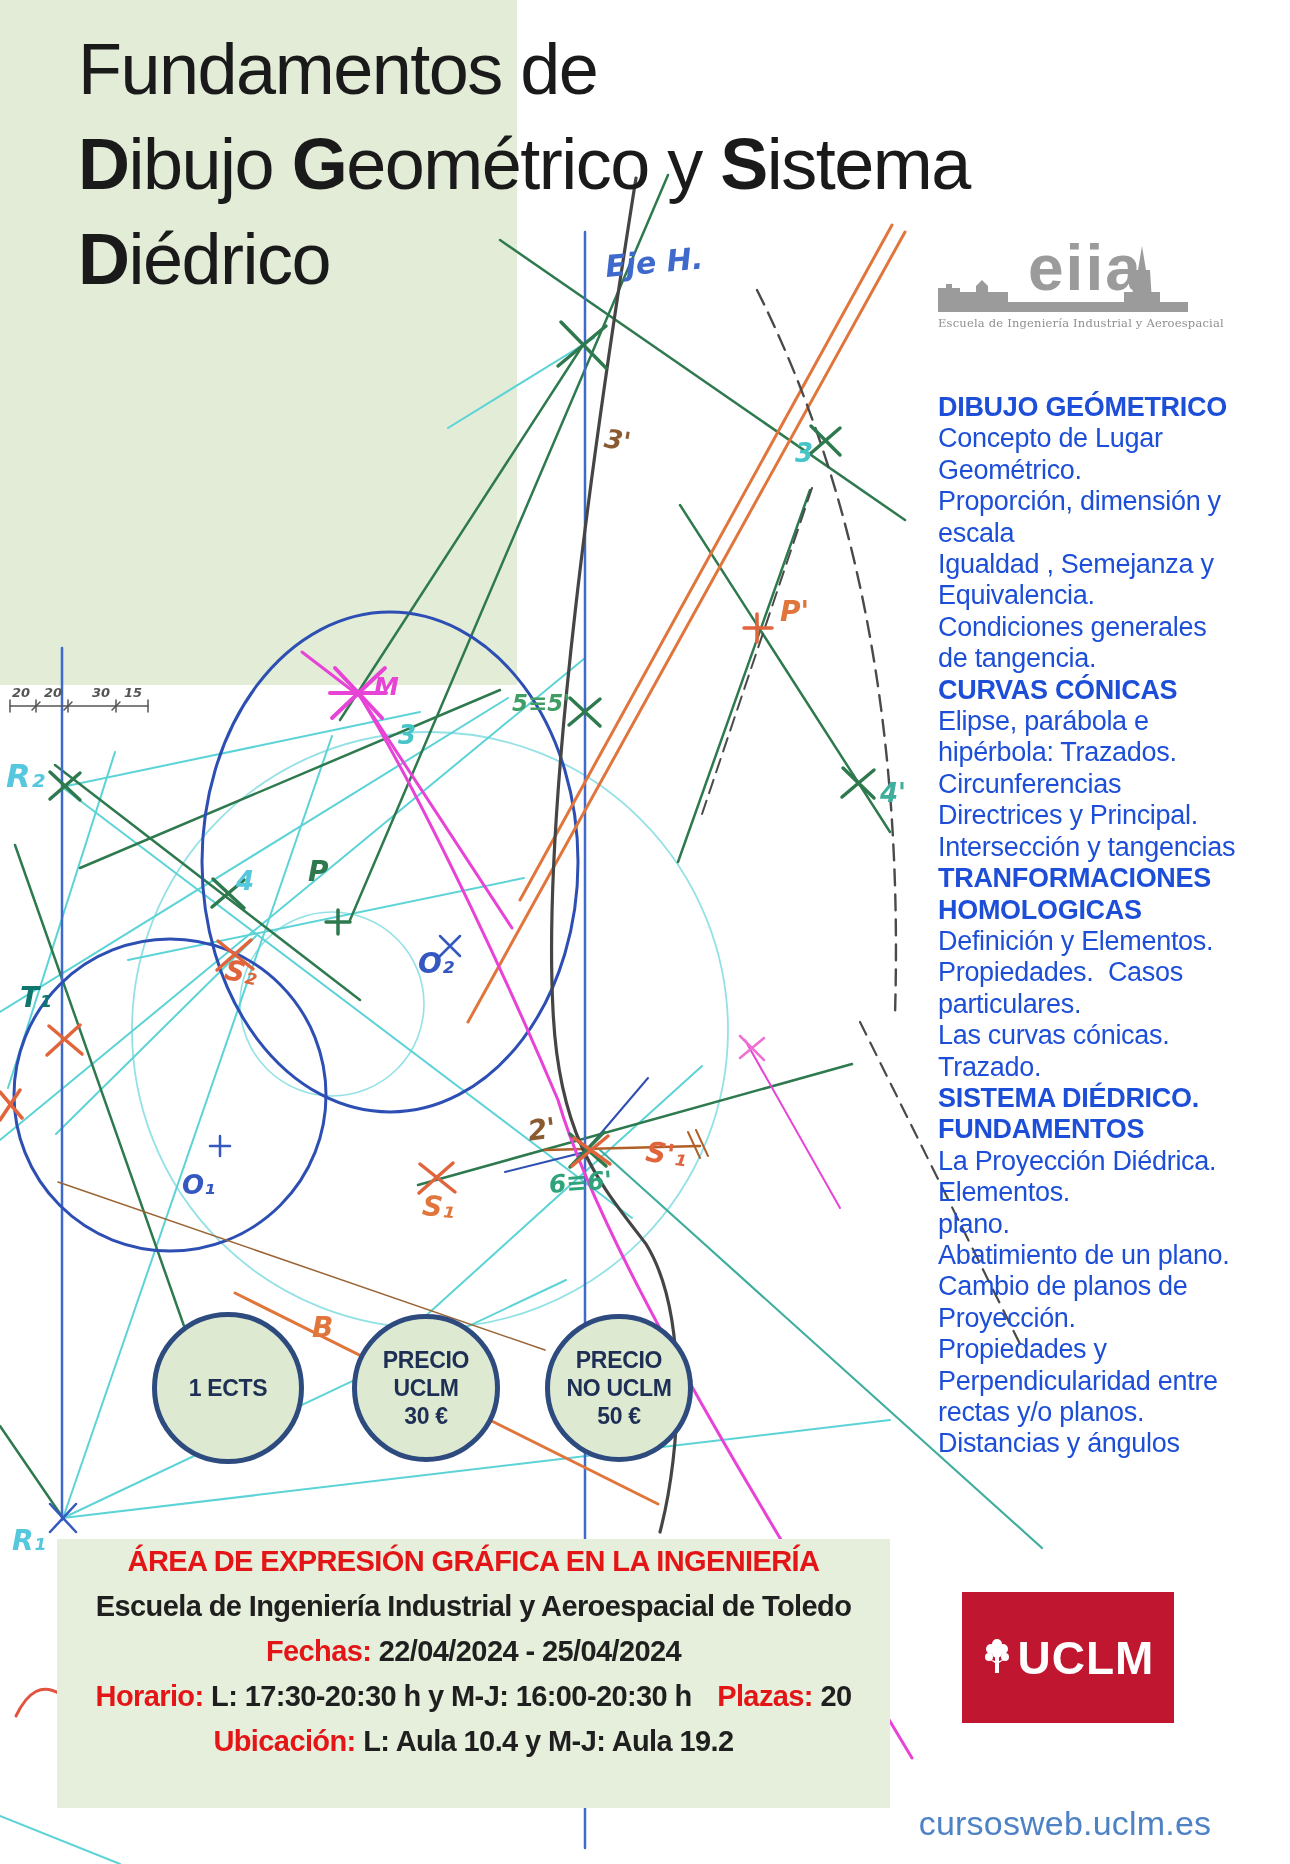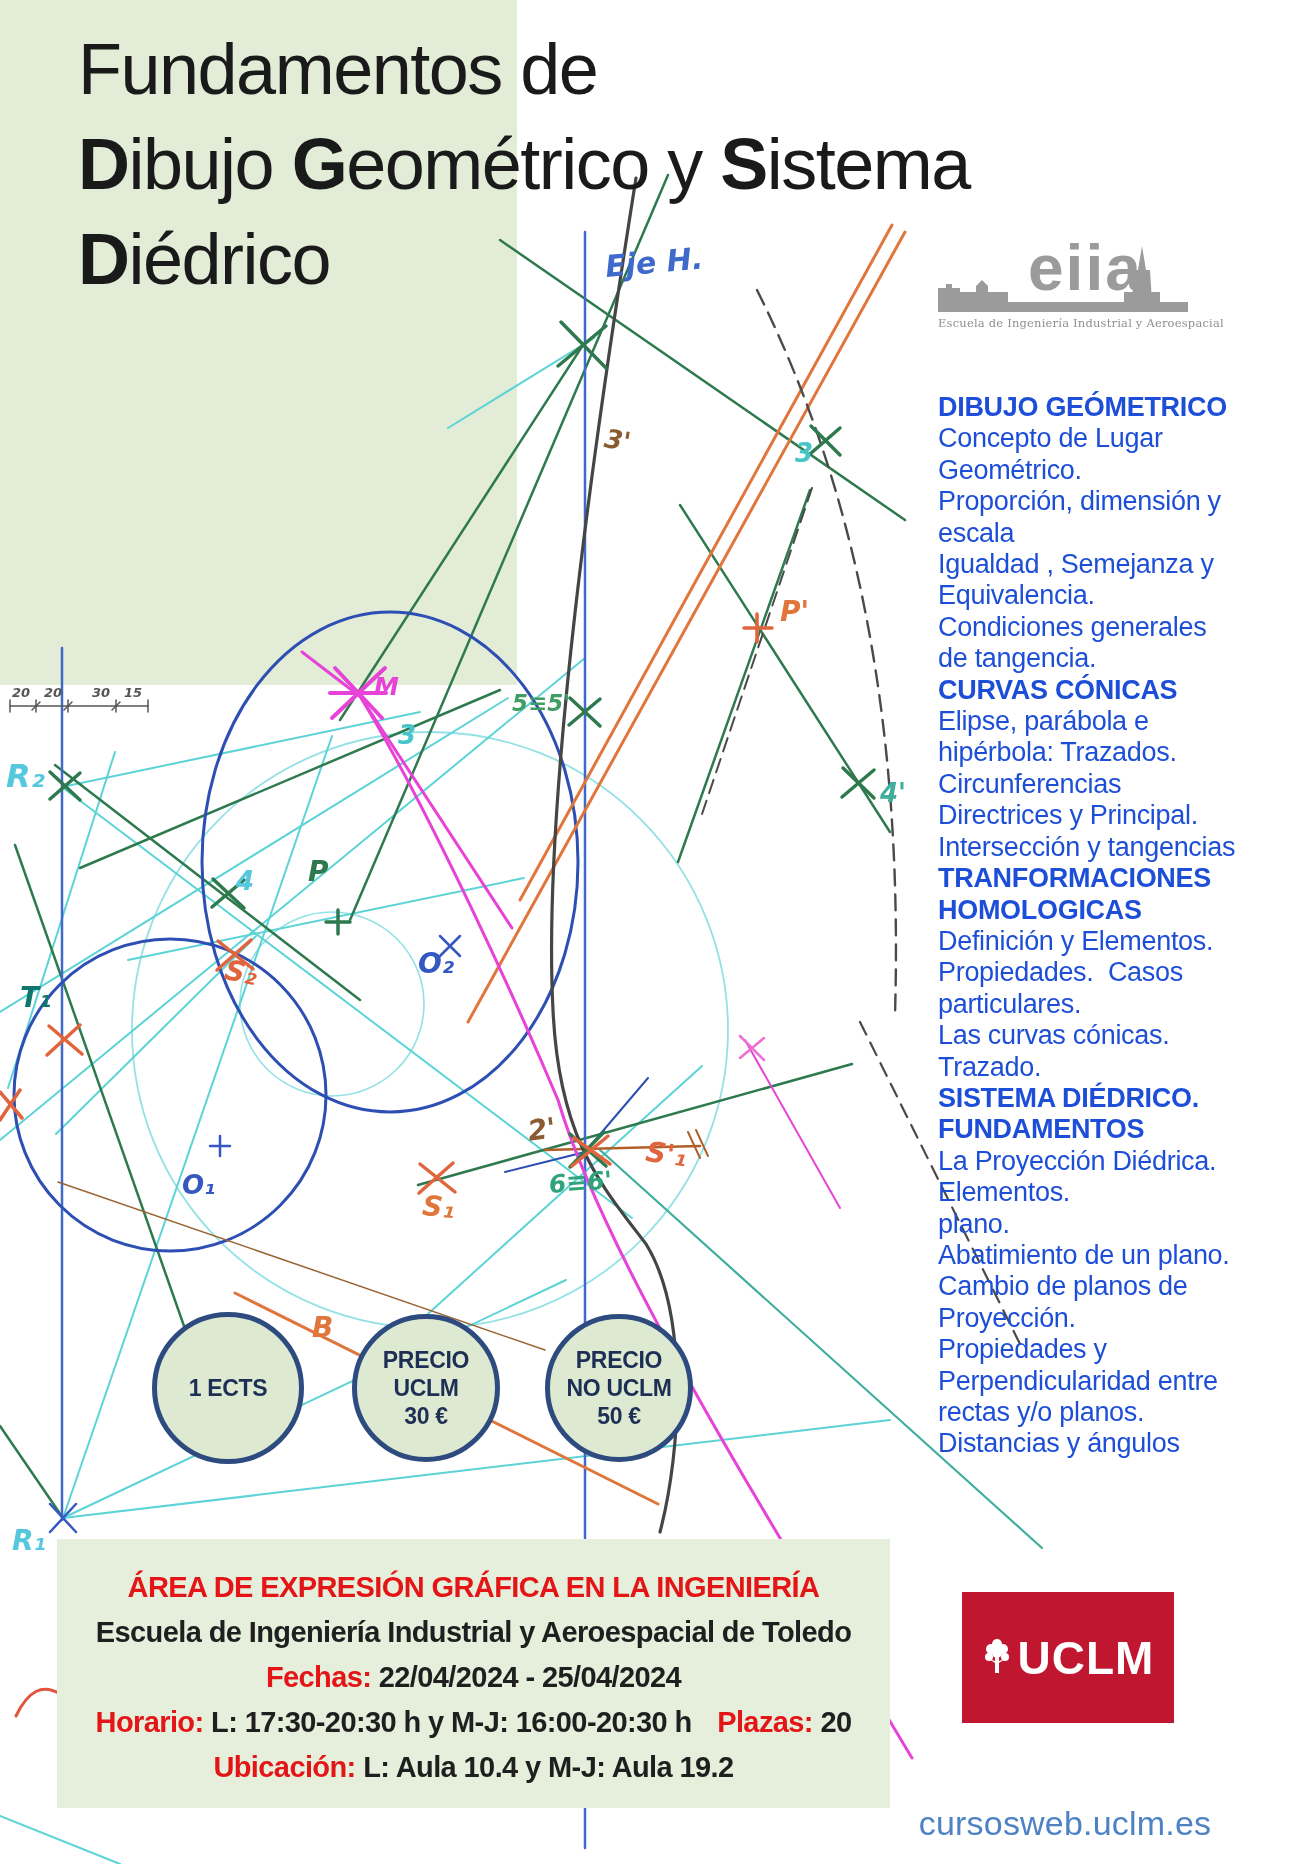--- a/index.html
+++ b/index.html
@@ -27,21 +27,21 @@
   .sidebar{position:absolute;left:938px;top:392px;width:320px;z-index:4;color:#1d4ed8;}
   .topic-line{font-size:27px;line-height:31.4px;white-space:pre;letter-spacing:-0.3px;}
   .topic-line.b{font-weight:700;}
   .badge{position:absolute;border:5px solid var(--navy);border-radius:50%;background:var(--sagec);
     display:flex;align-items:center;justify-content:center;text-align:center;z-index:5;
     color:#1e2f55;font-weight:700;font-size:23px;line-height:28px;letter-spacing:-0.3px;}
   .badge.c1{left:152px;top:1312px;width:142px;height:142px;}
   .badge.c2{left:352px;top:1314px;width:138px;height:138px;}
   .badge.c3{left:545px;top:1314px;width:138px;height:138px;}
   .infobox{position:absolute;left:57px;top:1539px;width:833px;height:269px;background:var(--sage2);
-    z-index:6;text-align:center;padding-top:26px;box-sizing:border-box;}
+    z-index:6;text-align:center;box-sizing:border-box;}
   .infobox .l{font-size:29px;line-height:45px;font-weight:700;letter-spacing:-0.6px;color:#1f1f1f;white-space:nowrap;}
   .infobox .red{color:var(--red);}
   .infobox .gap{display:inline-block;width:18px;}
   .uclm{position:absolute;left:962px;top:1592px;width:212px;height:131px;background:var(--uclm);
     z-index:6;display:flex;align-items:center;justify-content:center;}
   .uclm .txt{color:#ffffff;font-weight:700;font-size:46px;letter-spacing:1px;margin-left:6px;}
   .website{position:absolute;left:880px;top:1804px;width:370px;z-index:6;text-align:center;
     color:var(--link);font-size:34px;text-decoration:none;letter-spacing:0.2px;}
 </style>
 </head>

